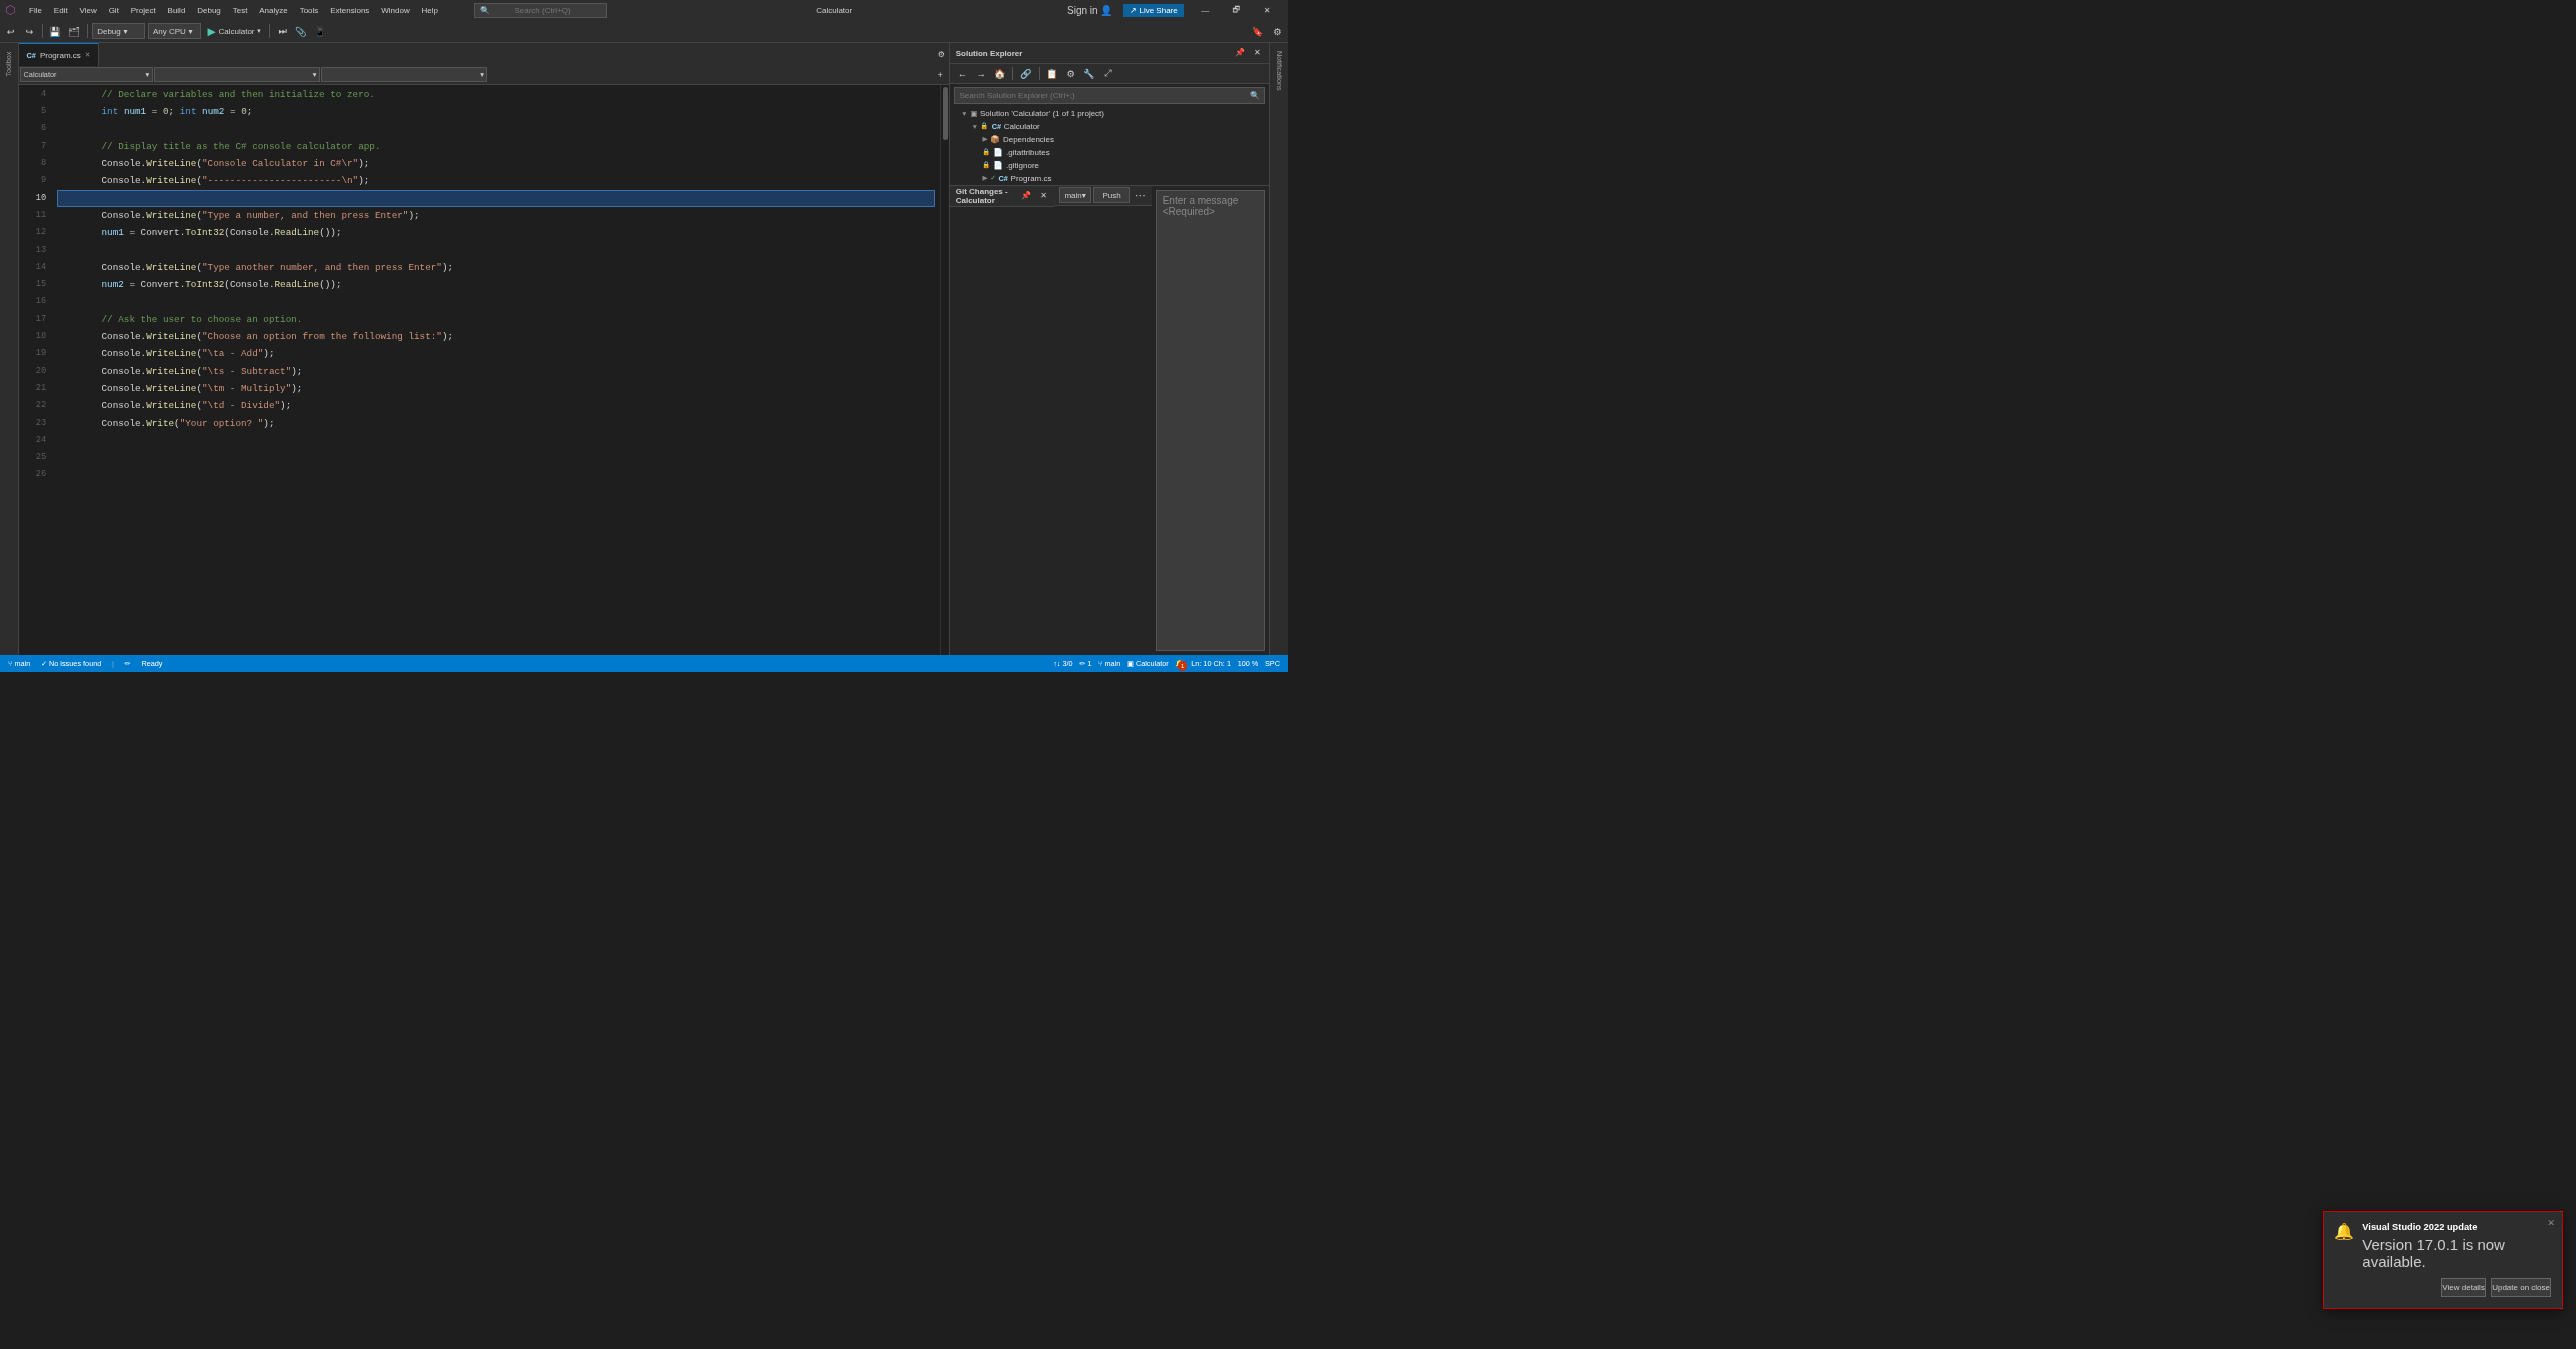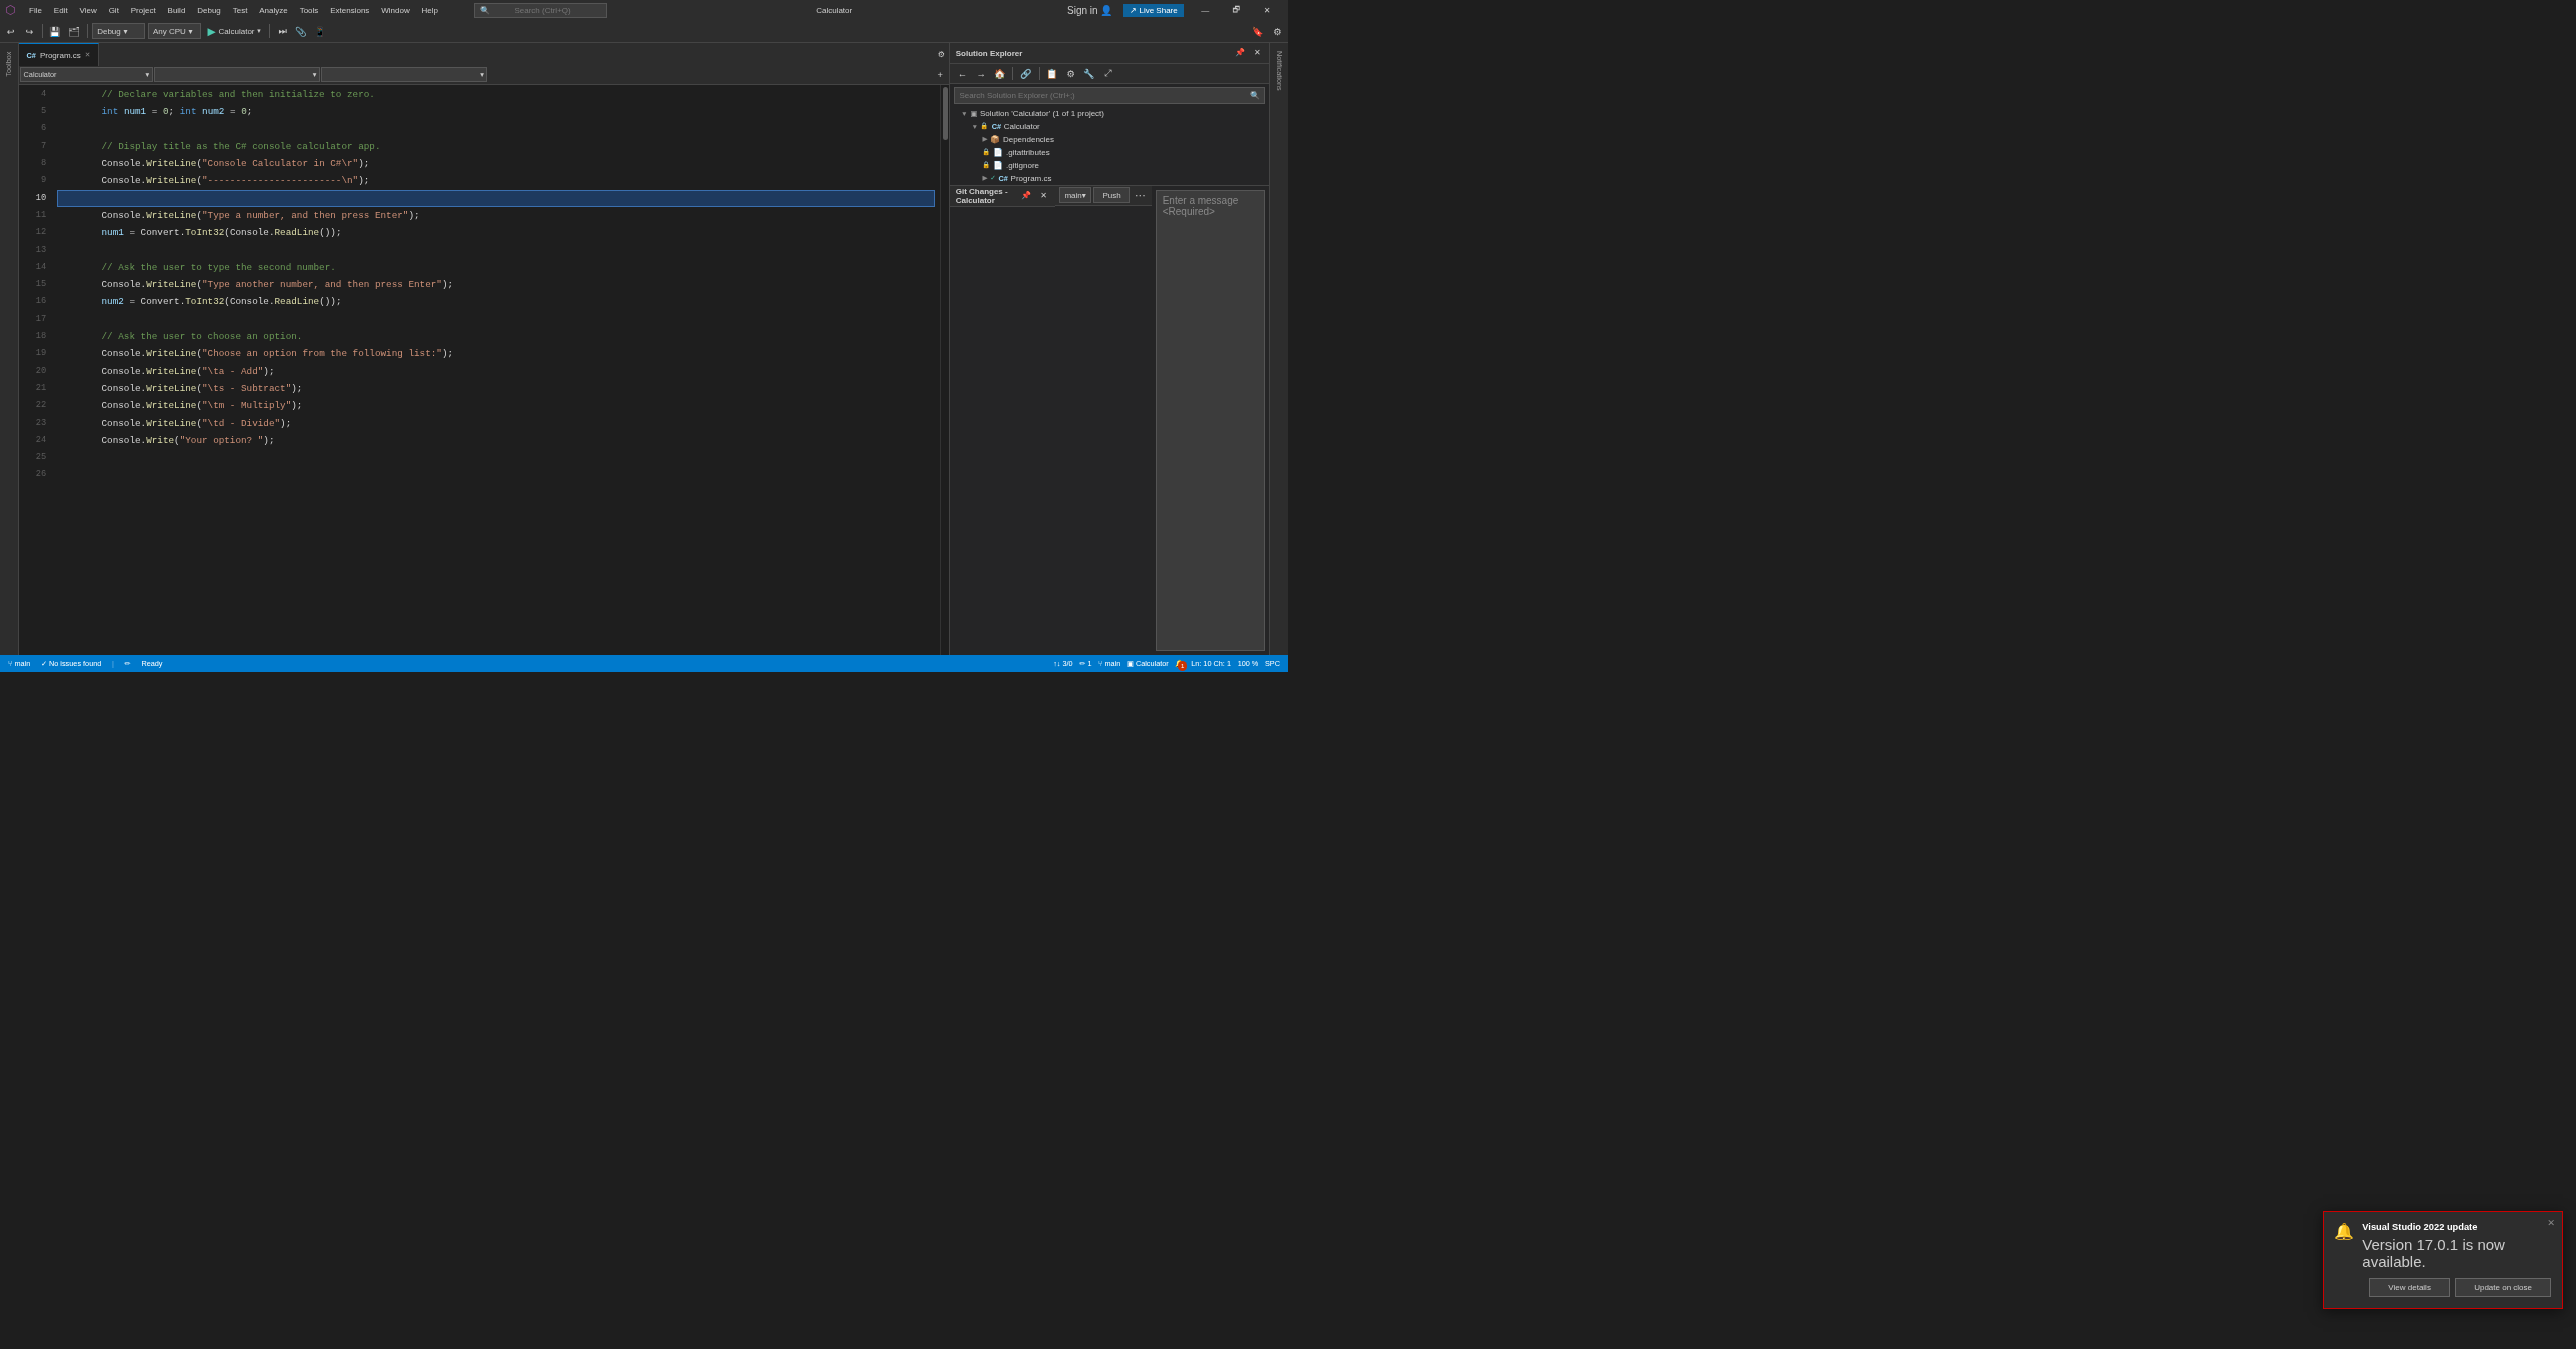--- a/index.html
+++ b/index.html
@@ -472,21 +472,21 @@
       font-size: 9.3px;
       color: #888;
     }
     .notif-actions {
       display: flex;
       justify-content: flex-end;
       gap: 5.3px;
       margin-top: 8px;
     }
     .notif-btn {
-      padding: 4px 18px;
+      padding: 4px 0;
       background: #3c3c3c;
       border: 0.7px solid #666;
       color: #cccccc;
       font-size: 8px;
       cursor: pointer;
     }
 
     
     #notifications-side {
       width: 18.6px;
@@ -675,23 +675,20 @@
         <div class="code-line">
           <span class="plain">        Console.</span><span class="method">WriteLine</span><span class="plain">(</span><span class="str">"Type a number, and then press Enter"</span><span class="plain">);</span>
         </div>
 
         <div class="code-line">
           <span class="plain">        </span><span class="var">num1</span><span class="plain"> = Convert.</span><span class="method">ToInt32</span><span class="plain">(Console.</span><span class="method">ReadLine</span><span class="plain">());</span>
         </div>
 
         <div class="code-line"></div>
 
-        <div class="code-line">
-          <span class="comment">        // Ask the user to type the second number.</span>
-        </div>
 
         <div class="code-line">
           <span class="plain">        Console.</span><span class="method">WriteLine</span><span class="plain">(</span><span class="str">"Type another number, and then press Enter"</span><span class="plain">);</span>
         </div>
 
         <div class="code-line">
           <span class="plain">        </span><span class="var">num2</span><span class="plain"> = Convert.</span><span class="method">ToInt32</span><span class="plain">(Console.</span><span class="method">ReadLine</span><span class="plain">());</span>
         </div>
 
         <div class="code-line"></div>

